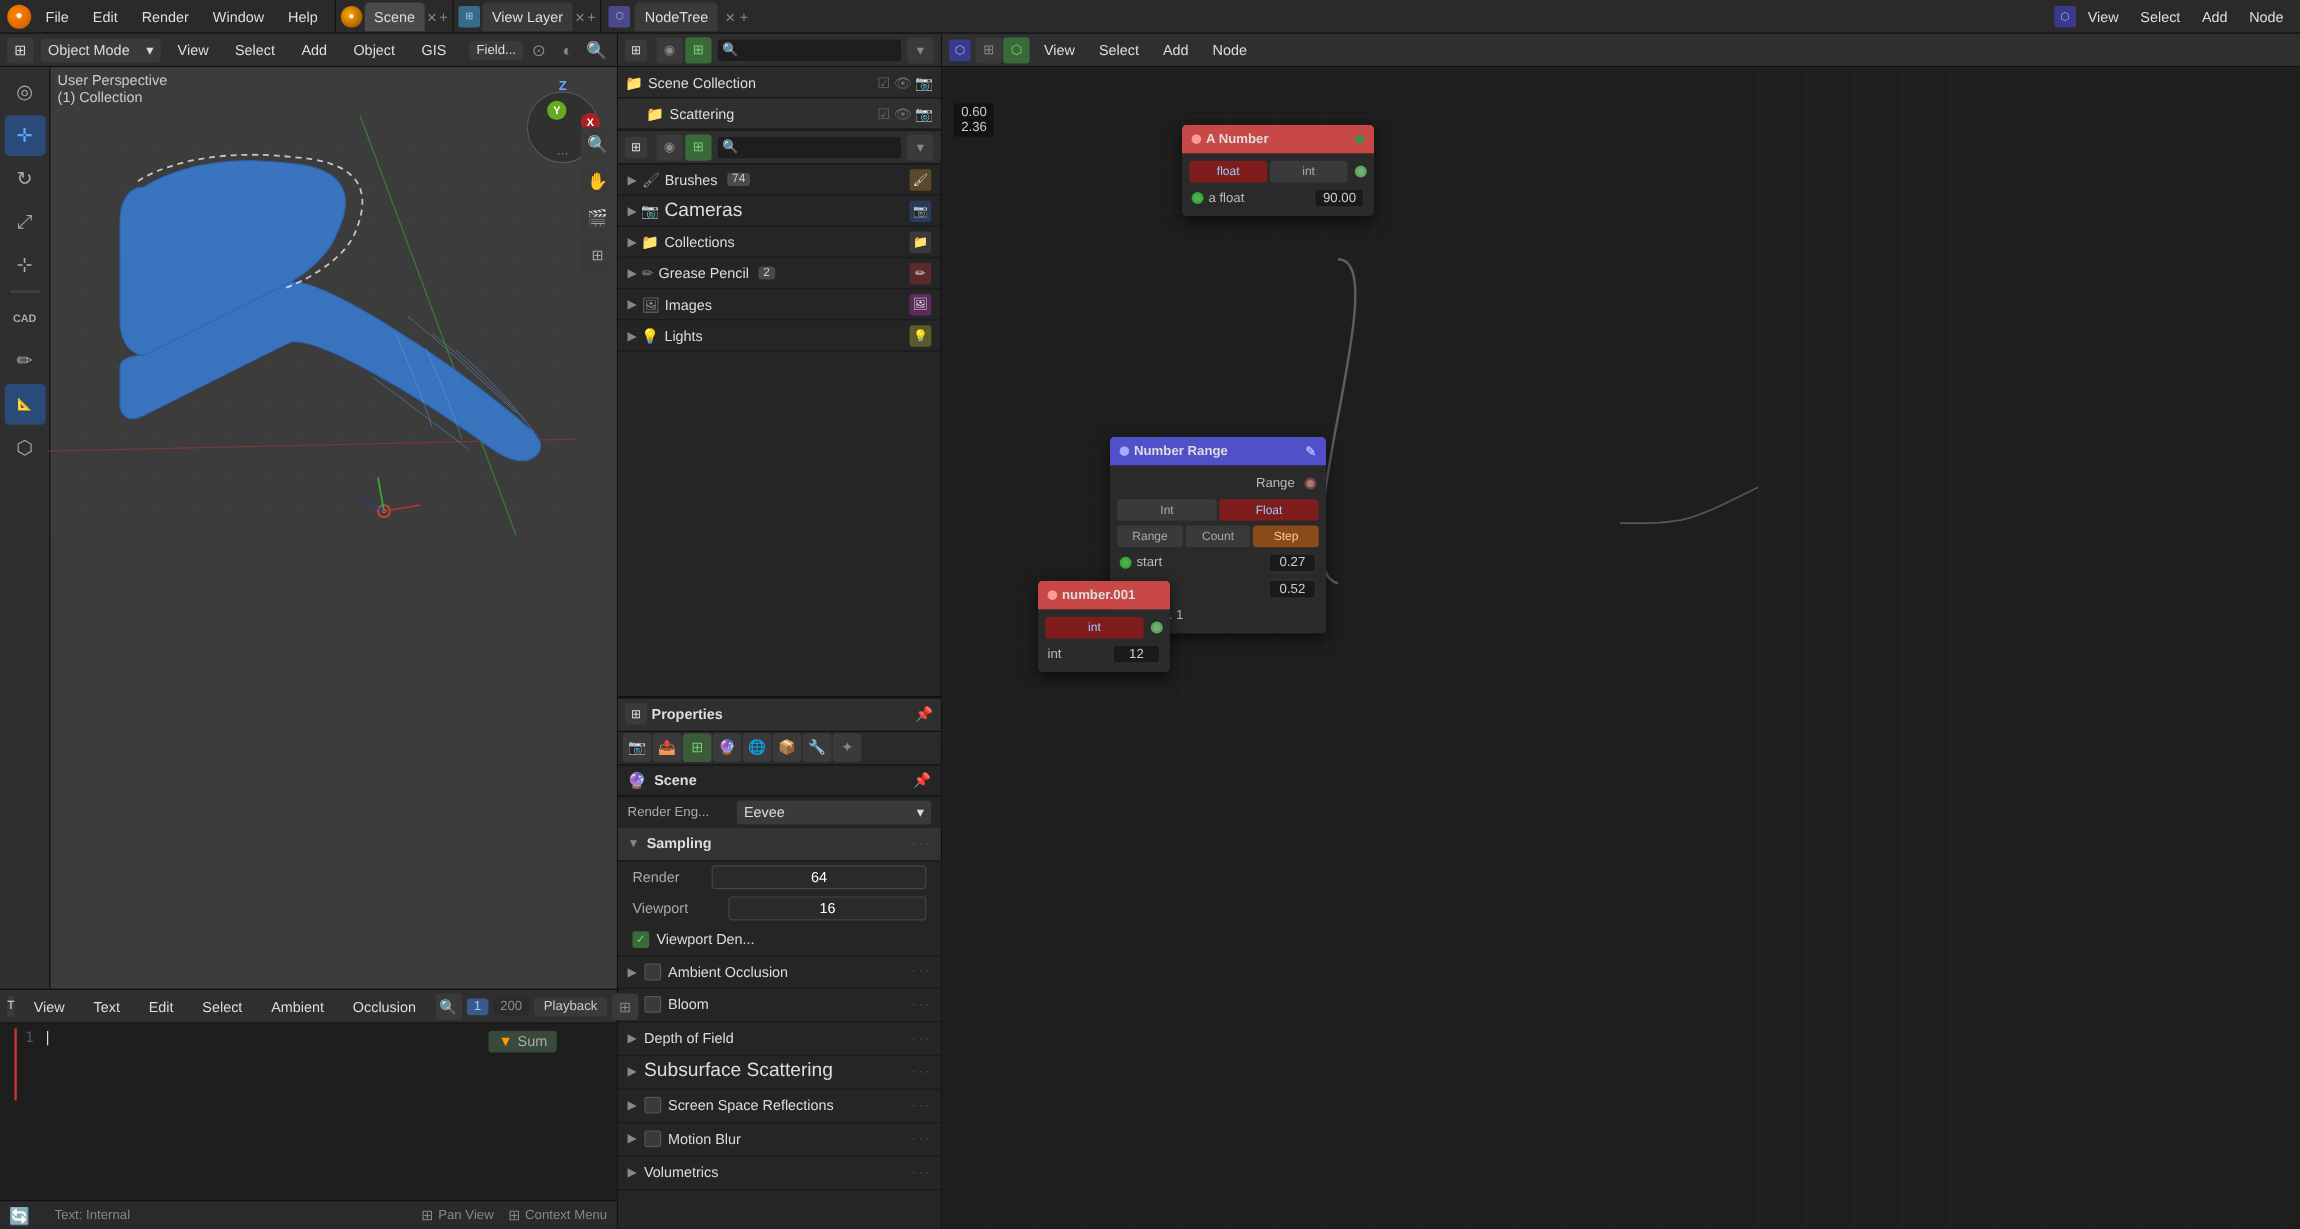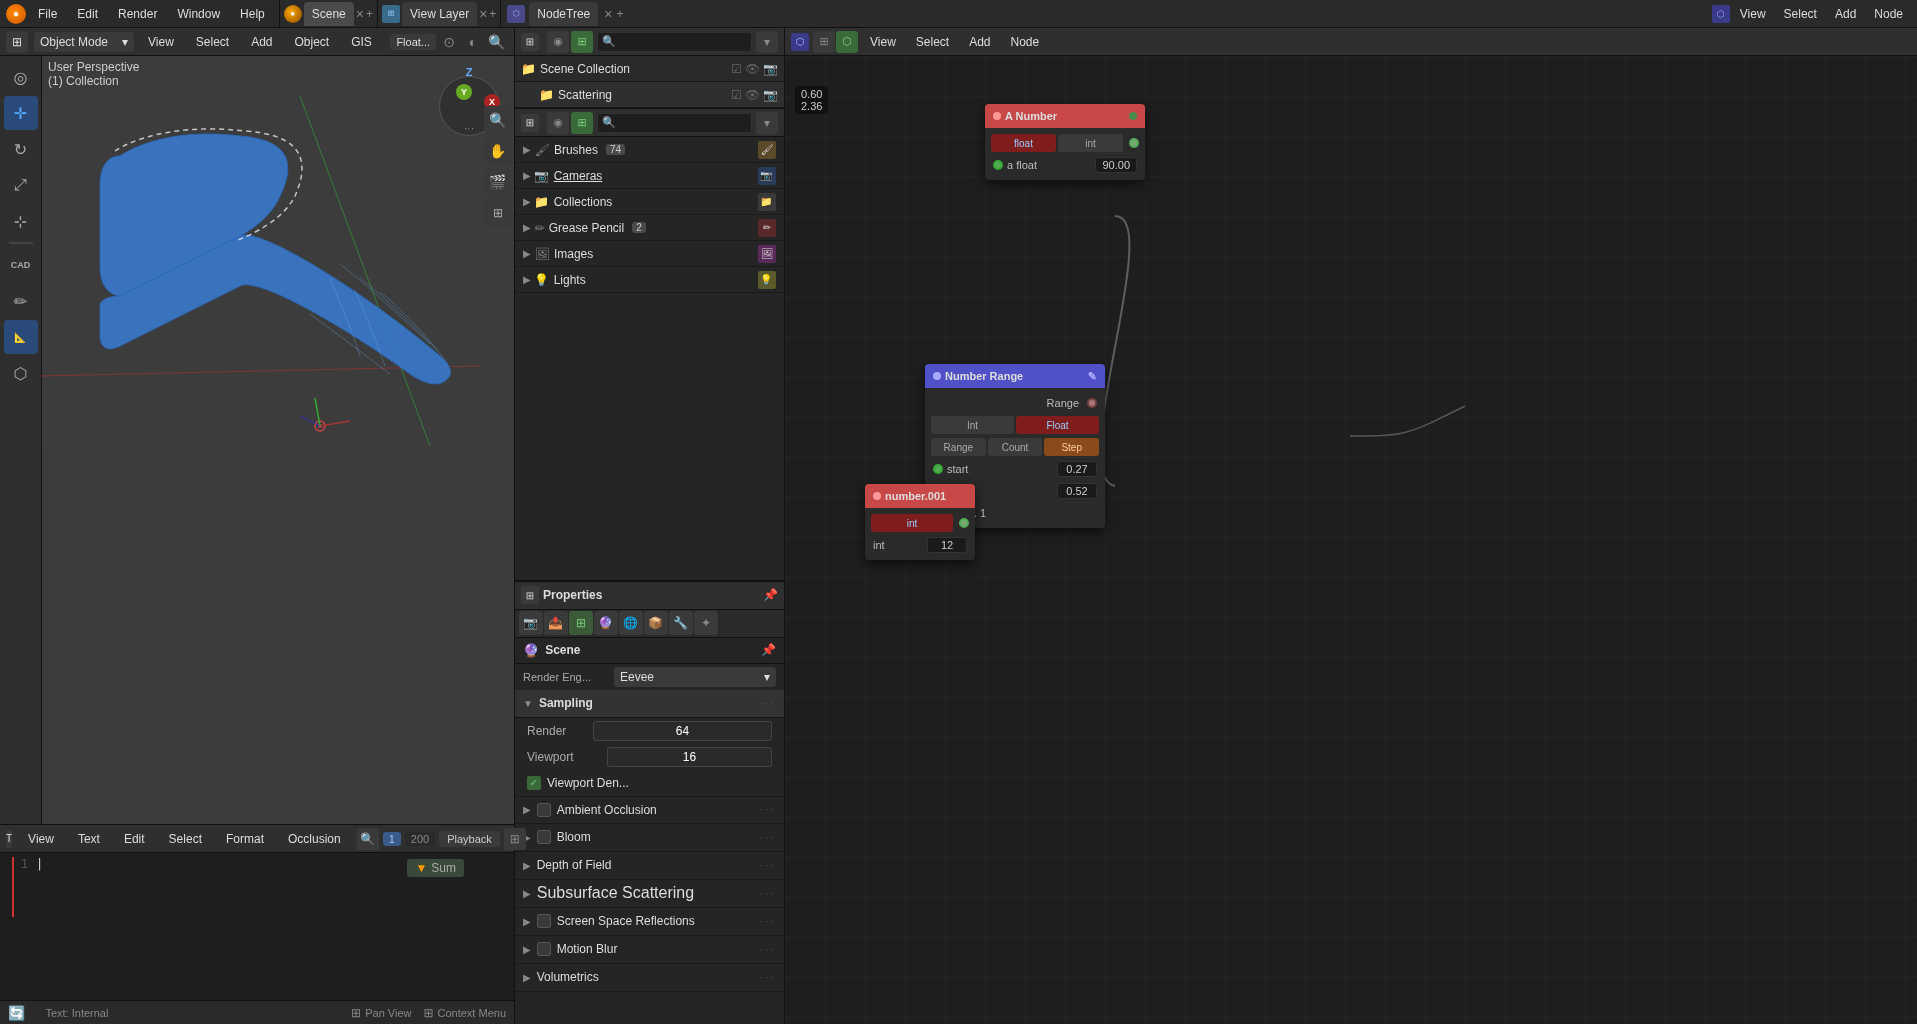--- a/index.html
+++ b/index.html
@@ -352,21 +352,21 @@
         <span>Object Mode</span>
         <span>▾</span>
       </div>
       <span class="menu-item">View</span>
       <span class="menu-item">Select</span>
       <span class="menu-item">Add</span>
       <span class="menu-item">Object</span>
       <span class="menu-item">GIS</span>
 
       <div style="margin-left:auto;display:flex;gap:2px;align-items:center;">
-        <div style="font-size:11px;padding:2px 6px;background:#3a3a3a;border-radius:3px;cursor:pointer;">Float...</div>
+        <div style="font-size:11px;padding:2px 6px;background:#3a3a3a;border-radius:3px;cursor:pointer;">Field...</div>
         <div style="width:22px;height:22px;display:flex;align-items:center;justify-content:center;font-size:14px;cursor:pointer;color:#888;">⊙</div>
         <div style="width:22px;height:22px;display:flex;align-items:center;justify-content:center;font-size:14px;cursor:pointer;color:#888;">◐</div>
         <div style="width:22px;height:22px;display:flex;align-items:center;justify-content:center;font-size:14px;cursor:pointer;color:#888;">🔍</div>
       </div>
     </div>
 
     <div class="viewport-canvas">
 
       <div class="tools-left">
         <div class="tool-btn">◎</div>
@@ -441,21 +441,21 @@
       </div>
     </div>
 
     <div class="text-editor">
       <div class="text-editor-header">
         <div style="width:18px;height:18px;background:#3a3a3a;border-radius:2px;font-size:10px;display:flex;align-items:center;justify-content:center;cursor:pointer;">T</div>
         <span class="menu-item">View</span>
         <span class="menu-item">Text</span>
         <span class="menu-item">Edit</span>
         <span class="menu-item">Select</span>
-        <span class="menu-item">Format</span>
+        <span class="menu-item">Ambient</span>
         <span class="menu-item">Occlusion</span>
         <div style="display:flex;align-items:center;gap:4px;margin-left:auto;">
           <div style="width:22px;height:22px;background:#3a3a3a;border-radius:3px;display:flex;align-items:center;justify-content:center;font-size:12px;cursor:pointer;color:#888;">🔍</div>
           <div style="background:#3a5a8a;color:#9cf;border-radius:3px;padding:1px 6px;font-size:11px;cursor:pointer;">
             <span>1</span>
           </div>
           <div style="background:#2a2a2a;color:#888;border-radius:3px;padding:1px 6px;font-size:11px;">
             <span>200</span>
           </div>
           <div style="padding:2px 8px;background:#3a3a3a;border-radius:3px;font-size:11px;cursor:pointer;color:#ccc;">
@@ -551,21 +551,21 @@
         <span style="font-size:12px;">Brushes</span>
         <div style="background:#4a4a4a;border-radius:3px;padding:0 4px;font-size:10px;color:#ccc;margin-left:4px;">
           <span>74</span>
         </div>
         <div style="margin-left:auto;width:18px;height:18px;background:#5a4a2a;border-radius:2px;display:flex;align-items:center;justify-content:center;font-size:10px;cursor:pointer;">🖌</div>
       </div>
 
       <div style="display:flex;align-items:center;height:26px;padding:0 8px;gap:4px;cursor:pointer;border-bottom:1px solid #1a1a1a;">
         <span style="font-size:10px;color:#888;">▶</span>
         <span style="font-size:12px;color:#888;">📷</span>
-        <span style="font-size:12px;text-decoration:underline;">Cameras</span>
+        <span style="font-size:16px;">Cameras</span>
         <div style="margin-left:auto;width:18px;height:18px;background:#2a3a5a;border-radius:2px;display:flex;align-items:center;justify-content:center;font-size:10px;cursor:pointer;">📷</div>
       </div>
 
       <div style="display:flex;align-items:center;height:26px;padding:0 8px;gap:4px;cursor:pointer;border-bottom:1px solid #1a1a1a;">
         <span style="font-size:10px;color:#888;">▶</span>
         <span style="font-size:12px;color:#888;">📁</span>
         <span style="font-size:12px;">Collections</span>
         <div style="margin-left:auto;width:18px;height:18px;background:#3a3a3a;border-radius:2px;display:flex;align-items:center;justify-content:center;font-size:10px;cursor:pointer;">📁</div>
       </div>
 

